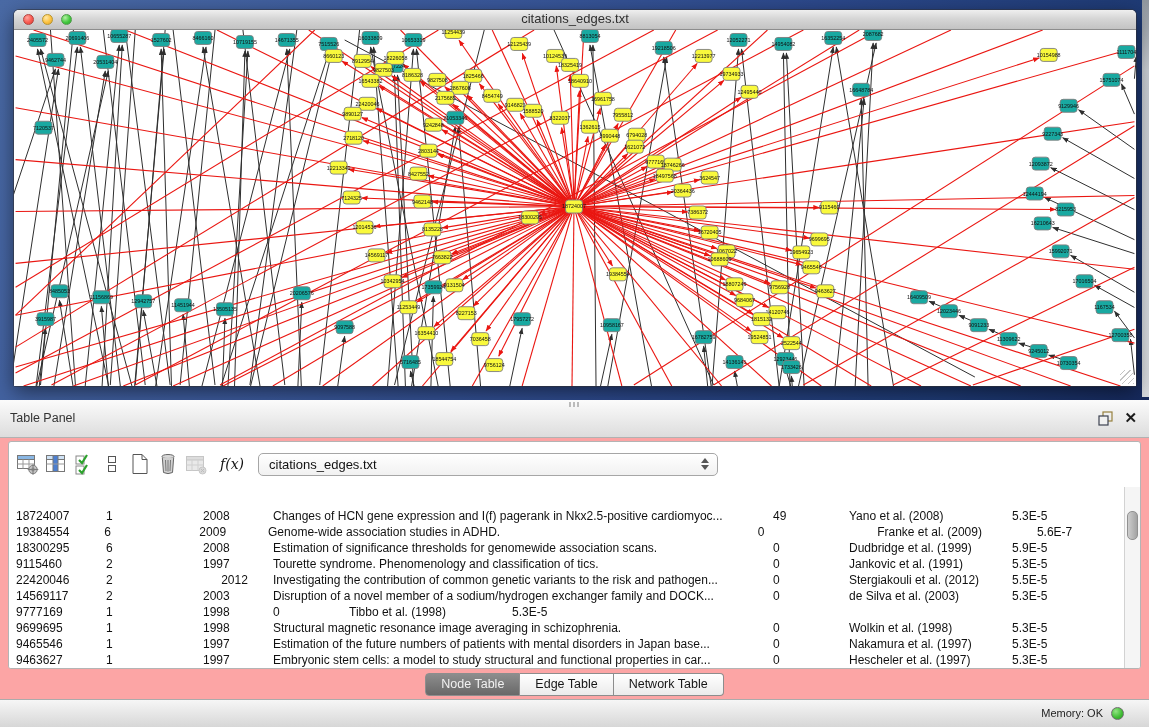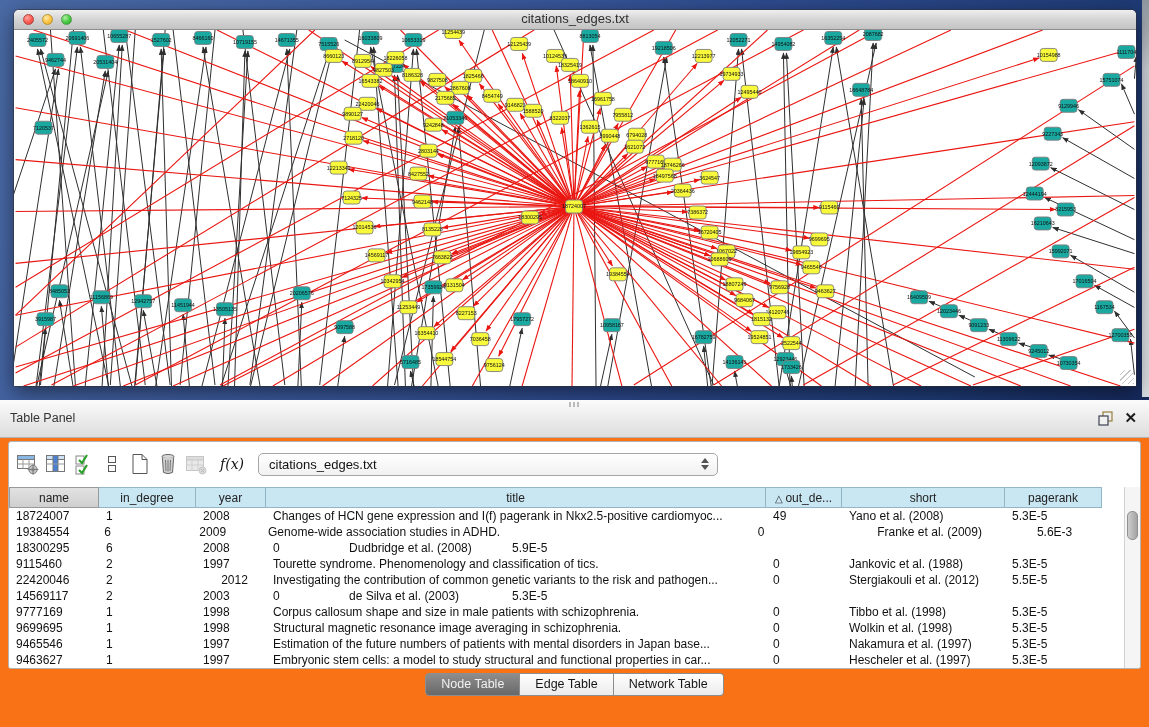--- a/index.html
+++ b/index.html
@@ -24,21 +24,21 @@
   .light.red{background:radial-gradient(circle at 35% 30%,#ffa49d,#f95a50 55%,#d8423a);border:1px solid #b24440;}
   .light.yellow{background:radial-gradient(circle at 35% 30%,#ffe9a8,#fdc23f 55%,#dd9f2e);border:1px solid #b9962f;}
   .light.green{background:radial-gradient(circle at 35% 30%,#b4f0a4,#43c93f 55%,#2ba32c);border:1px solid #4f9b4a;}
   .title-text{text-align:center;font-size:13px;line-height:18px;color:#2e2e2e;}
   .net-canvas{position:absolute;left:0;top:20px;width:1122px;height:356px;background:#fff;overflow:hidden;}
   .net-canvas svg{display:block;}
   .win-grip{position:absolute;right:2px;bottom:2px;width:14px;height:14px;opacity:.8;
            background:repeating-linear-gradient(135deg,transparent 0 3px,#b5b5b5 3px 4px);}
 
   
-  .table-panel{position:absolute;left:0;top:400px;width:1149px;height:327px;background:#f97316;}
+  .table-panel{position:absolute;left:0;top:400px;width:1149px;height:327px;background:#fca5a5;}
   .panel-header{position:relative;height:37px;background:linear-gradient(#fbfbfb,#dddddd);
            border-bottom:1px solid #b2b2b2;}
   .panel-title{position:absolute;left:10px;top:0;line-height:37px;font-size:12.5px;color:#333;}
   .panel-grip{position:absolute;left:50%;top:2px;width:12px;height:5px;margin-left:-6px;
            background:repeating-linear-gradient(90deg,#bbb 0 2px,transparent 2px 4px);}
   .float-btn{position:absolute;right:36px;top:11px;width:15px;height:15px;cursor:default;}
   .close-btn{position:absolute;right:12px;top:8px;font-size:15px;font-weight:bold;color:#1b1b1b;line-height:20px;}
 
   .panel-body{position:absolute;left:8px;top:41px;width:1133px;height:228px;box-sizing:border-box;
            background:#fff;border:1px solid #b4b4b4;border-radius:3px;overflow:hidden;}
@@ -939,87 +939,79 @@
         <div class="fx">f(x)</div>
         <div class="combo">
           <span class="combo-text">citations_edges.txt</span>
           <span class="combo-arrows">
             <span class="tri-up"></span>
               <span class="tri-down"></span>
           </span>
         </div>
       </div>
 
-      <div class="grid-head">
-          <div class="th th-sel" style="width: 90px;">name</div>
-          <div class="th" style="width: 97px;">in_degree</div>
-          <div class="th" style="width: 70px;">year</div>
-          <div class="th" style="width: 500px;">title</div>
-          <div class="th" style="width: 76px;"><span class="sort">△ </span>out_de...</div>
-          <div class="th" style="width: 163px;">short</div>
-          <div class="th" style="width: 97px;">pagerank</div>
-        </div>
       <div class="grid-body">
           <div class="tr">
             <div class="td" style="width: 90px;">18724007</div>
             <div class="td" style="width: 97px;">1</div>
             <div class="td" style="width: 70px;">2008</div>
             <div class="td" style="width: 500px;">Changes of HCN gene expression and I(f) pagerank in Nkx2.5-positive cardiomyoc...</div>
             <div class="td" style="width: 76px;">49</div>
             <div class="td" style="width: 163px;">Yano et al. (2008)</div>
             <div class="td" style="width: 97px;">5.3E-5</div>
           </div>
           <div class="tr">
             <div class="td" style="width: 90px;">19384554</div>
             <div class="td" style="width: 97px;">6</div>
             <div class="td" style="width: 70px;">2009</div>
             <div class="td" style="width: 500px;">Genome-wide association studies in ADHD.</div>
             <div class="td" style="width: 76px;">0</div>
             <div class="td" style="width: 163px; margin-left: 45px;">Franke et al. (2009)</div>
-            <div class="td" style="width: 97px;">5.6E-3</div>
+            <div class="td" style="width: 97px;">5.6E-7</div>
           </div>
           <div class="tr">
             <div class="td" style="width: 90px;">18300295</div>
             <div class="td" style="width: 97px;">6</div>
             <div class="td" style="width: 70px;">2008</div>
+            <div class="td" style="width: 500px;">Estimation of significance thresholds for genomewide association scans.</div>
             <div class="td" style="width: 76px;">0</div>
-            <div class="td" style="width: 163px;">Dudbridge et al. (2008)</div>
+            <div class="td" style="width: 163px;">Dudbridge et al. (1999)</div>
             <div class="td" style="width: 97px;">5.9E-5</div>
           </div>
           <div class="tr">
             <div class="td" style="width: 90px;">9115460</div>
             <div class="td" style="width: 97px;">2</div>
             <div class="td" style="width: 70px;">1997</div>
             <div class="td" style="width: 500px;">Tourette syndrome. Phenomenology and classification of tics.</div>
             <div class="td" style="width: 76px;">0</div>
-            <div class="td" style="width: 163px;">Jankovic et al. (1988)</div>
+            <div class="td" style="width: 163px;">Jankovic et al. (1991)</div>
             <div class="td" style="width: 97px;">5.3E-5</div>
           </div>
           <div class="tr">
             <div class="td" style="width: 90px;">22420046</div>
             <div class="td" style="width: 97px;">2</div>
             <div class="td" style="width: 70px; text-align: center;">2012</div>
             <div class="td" style="width: 500px;">Investigating the contribution of common genetic variants to the risk and pathogen...</div>
             <div class="td" style="width: 76px;">0</div>
             <div class="td" style="width: 163px;">Stergiakouli et al. (2012)</div>
             <div class="td" style="width: 97px;">5.5E-5</div>
           </div>
           <div class="tr">
             <div class="td" style="width: 90px;">14569117</div>
             <div class="td" style="width: 97px;">2</div>
             <div class="td" style="width: 70px;">2003</div>
+            <div class="td" style="width: 500px;">Disruption of a novel member of a sodium/hydrogen exchanger family and DOCK...</div>
             <div class="td" style="width: 76px;">0</div>
             <div class="td" style="width: 163px;">de Silva et al. (2003)</div>
             <div class="td" style="width: 97px;">5.3E-5</div>
           </div>
           <div class="tr">
             <div class="td" style="width: 90px;">9777169</div>
             <div class="td" style="width: 97px;">1</div>
             <div class="td" style="width: 70px;">1998</div>
-            <div class="td" style="width: 500px;">Corpus callosum shape and size in male patients with schizophrenia.</div>
             <div class="td" style="width: 76px;">0</div>
             <div class="td" style="width: 163px;">Tibbo et al. (1998)</div>
             <div class="td" style="width: 97px;">5.3E-5</div>
           </div>
           <div class="tr">
             <div class="td" style="width: 90px;">9699695</div>
             <div class="td" style="width: 97px;">1</div>
             <div class="td" style="width: 70px;">1998</div>
             <div class="td" style="width: 500px;">Structural magnetic resonance image averaging in schizophrenia.</div>
             <div class="td" style="width: 76px;">0</div>
@@ -1049,15 +1041,19 @@
         <div class="vthumb"></div>
       </div>
     </div>
 
     <div class="tabs">
         <div class="seg seg-active seg-first">Node Table</div>
         <div class="seg">Edge Table</div>
         <div class="seg seg-last">Network Table</div>
       </div>
 
+    <div class="status-bar">
+      <div class="memory">Memory: OK</div>
+      <div class="mem-dot"></div>
+    </div>
   </div>
 
 </div>
 
 </body></html>

